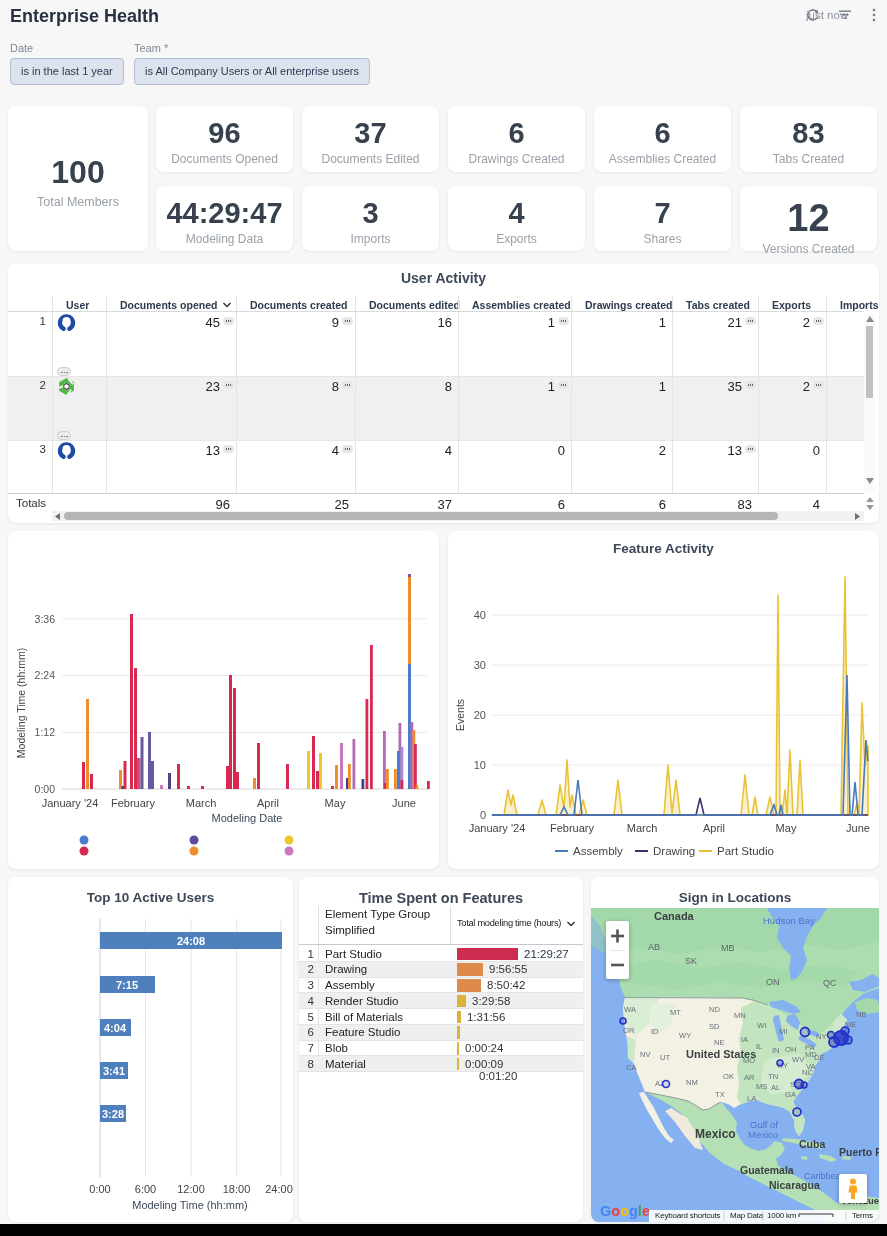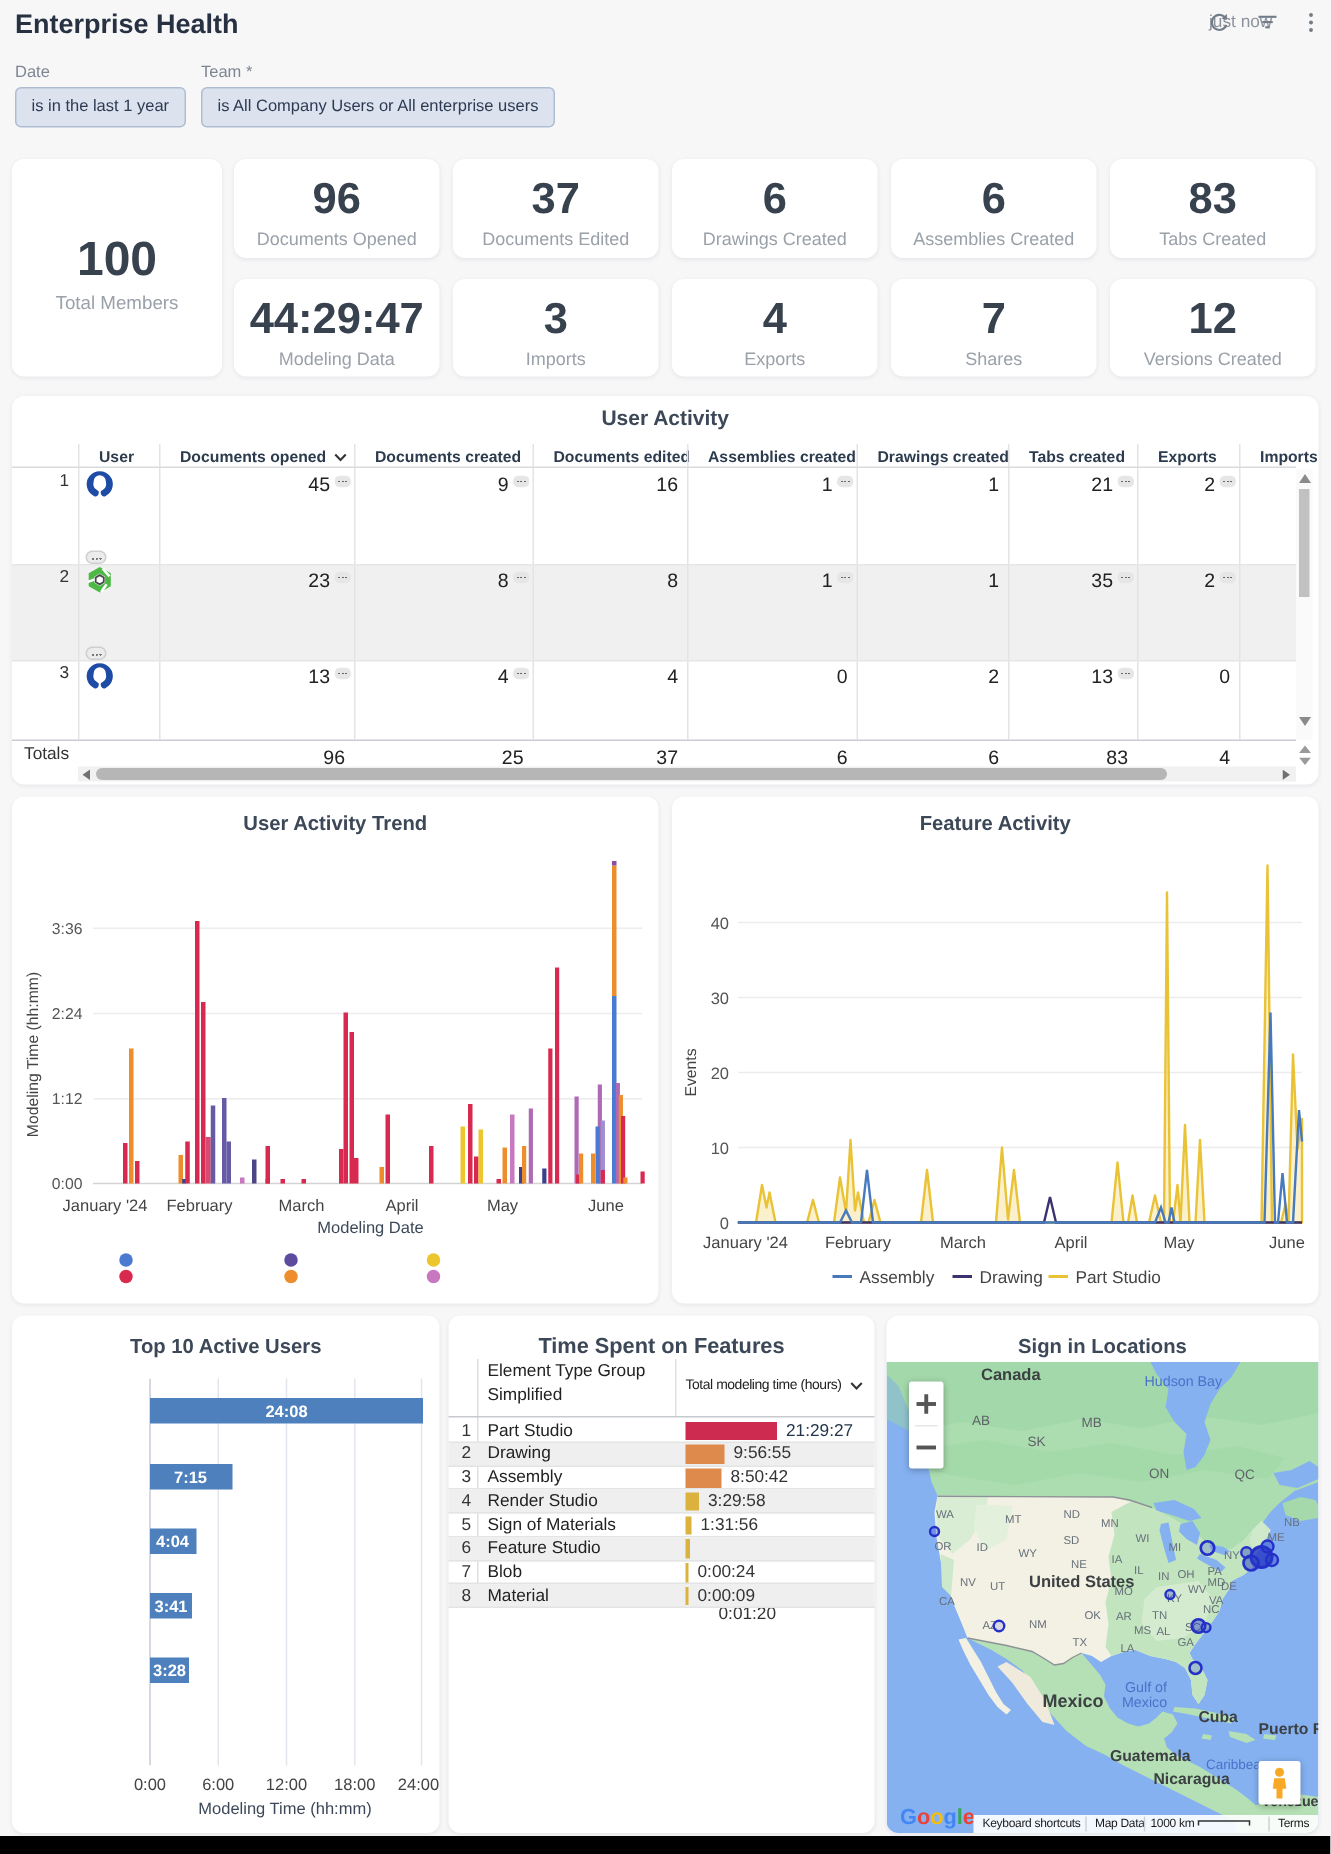--- a/index.html
+++ b/index.html
@@ -86,21 +86,21 @@
 </div>
 <div class="card" style="left:448px;top:186px;width:137px;height:65px;">
   <div class="kpi-num" style="font-size:29px;margin-top:11px;">4</div>
   <div class="kpi-lbl" style="margin-top:2px;">Exports</div>
 </div>
 <div class="card" style="left:594px;top:186px;width:137px;height:65px;">
   <div class="kpi-num" style="font-size:29px;margin-top:11px;">7</div>
   <div class="kpi-lbl" style="margin-top:2px;">Shares</div>
 </div>
 <div class="card" style="left:740px;top:186px;width:137px;height:65px;">
-  <div class="kpi-num" style="font-size:29px;margin-top:11px;">12</div>
+  <div class="kpi-num" style="font-size:38px;margin-top:11px;">12</div>
   <div class="kpi-lbl" style="margin-top:2px;">Versions Created</div>
 </div>
 
 <div class="card" style="left:8px;top:264px;width:871px;height:259px;overflow:hidden;">
   <div class="ctitle" style="top:6px;font-size:14px;">User Activity</div>
 
   <div class="abs" style="left:0;top:112px;width:856px;height:64px;background:#f0f0f0;"></div>
 
   <div class="abs hdr" style="left:58px;top:35px;">User</div>
   <div class="abs hdr" style="left:112px;top:35px;">Documents opened</div>
@@ -221,21 +221,20 @@
   <svg class="abs" style="left:47px;top:249px;" width="5" height="7" viewBox="0 0 5 7">
       <path d="M0 3.5 L5 0 L5 7 Z" fill="#707070"></path>
     </svg>
   <svg class="abs" style="left:847px;top:249px;" width="5" height="7" viewBox="0 0 5 7">
       <path d="M5 3.5 L0 0 L0 7 Z" fill="#707070"></path>
     </svg>
   <div class="abs" style="left:56px;top:248px;width:714px;height:8px;background:#b6b6b6;border-radius:4px;"></div>
 </div>
 
 <div class="card" style="left:8px;top:531px;width:431px;height:338px;">
-  <div class="ctitle" style="top:10px;">User Activity Trend</div>
   <svg class="abs" style="left:0;top:0;" width="431" height="338" viewBox="0 0 431 338" font-family="Liberation Sans, sans-serif">
     <g stroke="#ececec">
         <line x1="54" y1="87.8" x2="420" y2="87.8"></line>
         <line x1="54" y1="144.6" x2="420" y2="144.6"></line>
         <line x1="54" y1="201.5" x2="420" y2="201.5"></line>
       </g>
     <line x1="54" y1="258" x2="420" y2="258" stroke="#d4d4d4"></line>
     <g font-size="10.5" fill="#555" text-anchor="end">
       <text x="47" y="91.5">3:36</text>
         <text x="47" y="148.3">2:24</text>
@@ -431,21 +430,21 @@
       <span class="tsval" style="left:188px;">8:50:42</span>
     </div>
   <div class="tsrow" style="top:116.25px;background:#efefef;">
       <span class="tsn">4</span>
       <span class="tsname">Render Studio</span>
       <span class="tsbar" style="width:9px;background:#dcb23e;"></span>
       <span class="tsval" style="left:173px;">3:29:58</span>
     </div>
   <div class="tsrow" style="top:132px;">
       <span class="tsn">5</span>
-      <span class="tsname">Sign of Materials</span>
+      <span class="tsname">Bill of Materials</span>
       <span class="tsbar" style="width:4px;background:#dcb23e;"></span>
       <span class="tsval" style="left:168px;">1:31:56</span>
     </div>
   <div class="tsrow" style="top:147.75px;background:#efefef;">
       <span class="tsn">6</span>
       <span class="tsname">Feature Studio</span>
       <span class="tsbar" style="width:2.5px;background:#dcb23e;"></span>
       <span class="tsval" style="left:180px;margin-top:44px;">0:01:20</span>
     </div>
   <div class="tsrow" style="top:163.5px;">

